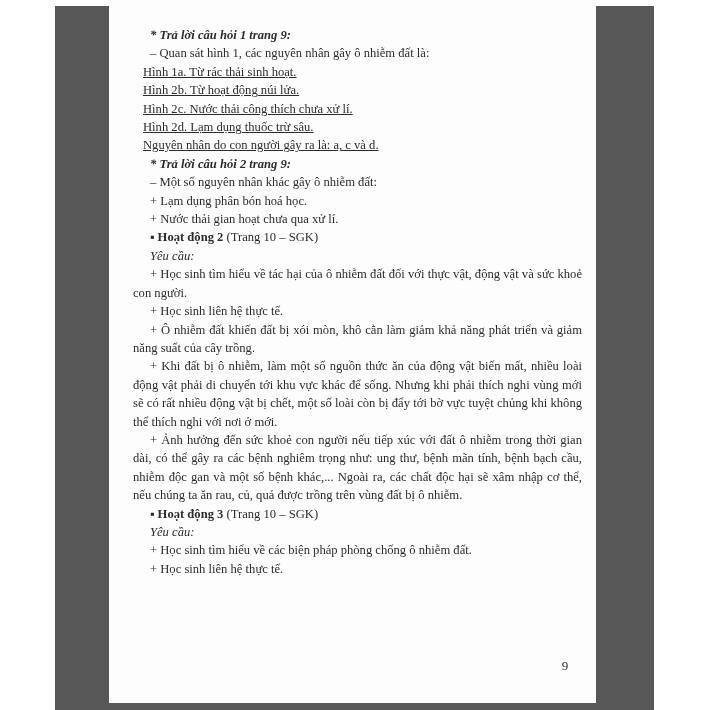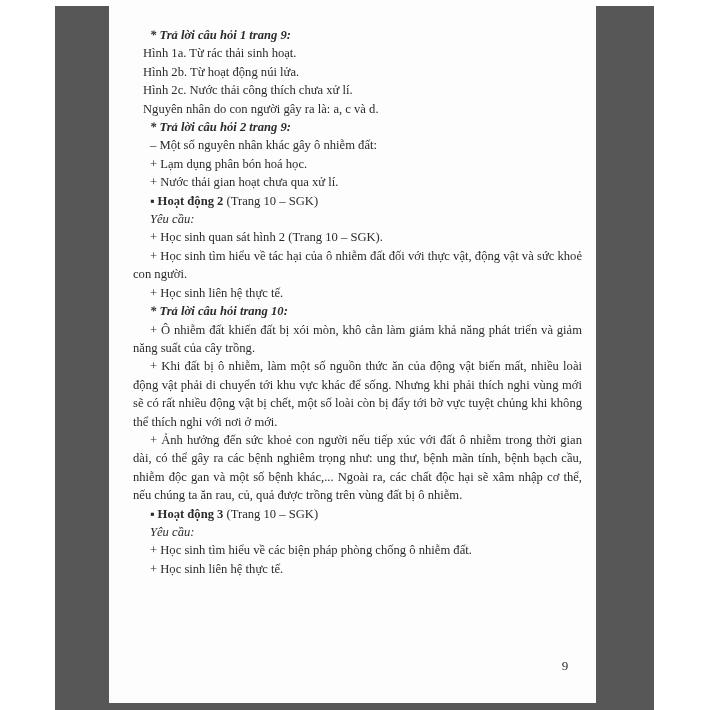--- a/index.html
+++ b/index.html
@@ -42,20 +42,21 @@
     line-height: 18.4px;
   }
   .text-block p.line {
     margin: 0;
     text-align: justify;
     text-indent: 17px;
   }
   .text-block p.hinh {
     text-indent: 10px;
     text-align: left;
+    text-decoration: underline;
   }
   .seg-bold-italic { font-weight: bold; font-style: italic; }
   .seg-bold { font-weight: bold; }
   .seg-italic { font-style: italic; }
   .seg-regular { font-weight: normal; font-style: normal; }
   .page-number {
     position: absolute;
     left: 446px;
     top: 658px;
     width: 20px;
@@ -66,34 +67,34 @@
   }
 </style>
 </head>
 <body>
 
 <div class="scan">
   <div class="binding-shadow"></div>
   <div class="page">
     <div class="text-block">
         <p class="line question-heading"><span class="seg-bold-italic">* Trả lời câu hỏi 1 trang 9:</span></p>
+        <p class="line body"><span class="seg-regular">– Quan sát hình 1, các nguyên nhân gây ô nhiễm đất là:</span></p>
         <p class="line hinh"><span class="seg-regular">Hình 1a. Từ rác thải sinh hoạt.</span></p>
         <p class="line hinh"><span class="seg-regular">Hình 2b. Từ hoạt động núi lửa.</span></p>
         <p class="line hinh"><span class="seg-regular">Hình 2c. Nước thải công thích chưa xử lí.</span></p>
+        <p class="line hinh"><span class="seg-regular">Hình 2d. Lạm dụng thuốc trừ sâu.</span></p>
         <p class="line hinh"><span class="seg-regular">Nguyên nhân do con người gây ra là: a, c và d.</span></p>
         <p class="line question-heading"><span class="seg-bold-italic">* Trả lời câu hỏi 2 trang 9:</span></p>
         <p class="line body"><span class="seg-regular">– Một số nguyên nhân khác gây ô nhiễm đất:</span></p>
         <p class="line body"><span class="seg-regular">+ Lạm dụng phân bón hoá học.</span></p>
         <p class="line body"><span class="seg-regular">+ Nước thải gian hoạt chưa qua xử lí.</span></p>
         <p class="line activity-heading"><span class="seg-bold">▪ Hoạt động 2</span><span class="seg-regular"> (Trang 10 – SGK)</span></p>
         <p class="line italic-label"><span class="seg-italic">Yêu cầu:</span></p>
-        <p class="line body"><span class="seg-regular">+ Học sinh quan sát hình 2 (Trang 10 – SGK).</span></p>
         <p class="line body"><span class="seg-regular">+ Học sinh tìm hiểu về tác hại của ô nhiễm đất đối với thực vật, động vật và sức khoẻ con người.</span></p>
         <p class="line body"><span class="seg-regular">+ Học sinh liên hệ thực tế.</span></p>
-        <p class="line question-heading"><span class="seg-bold-italic">* Trả lời câu hỏi trang 10:</span></p>
         <p class="line body"><span class="seg-regular">+ Ô nhiễm đất khiến đất bị xói mòn, khô cằn làm giảm khả năng phát triển và giảm năng suất của cây trồng.</span></p>
         <p class="line body"><span class="seg-regular">+ Khi đất bị ô nhiễm, làm một số nguồn thức ăn của động vật biến mất, nhiều loài động vật phải di chuyển tới khu vực khác để sống. Nhưng khi phải thích nghi vùng mới sẽ có rất nhiều động vật bị chết, một số loài còn bị đẩy tới bờ vực tuyệt chủng khi không thể thích nghi với nơi ở mới.</span></p>
         <p class="line body"><span class="seg-regular">+ Ảnh hưởng đến sức khoẻ con người nếu tiếp xúc với đất ô nhiễm trong thời gian dài, có thể gây ra các bệnh nghiêm trọng như: ung thư, bệnh mãn tính, bệnh bạch cầu, nhiễm độc gan và một số bệnh khác,... Ngoài ra, các chất độc hại sẽ xâm nhập cơ thể, nếu chúng ta ăn rau, củ, quả được trồng trên vùng đất bị ô nhiễm.</span></p>
         <p class="line activity-heading"><span class="seg-bold">▪ Hoạt động 3</span><span class="seg-regular"> (Trang 10 – SGK)</span></p>
         <p class="line italic-label"><span class="seg-italic">Yêu cầu:</span></p>
         <p class="line body"><span class="seg-regular">+ Học sinh tìm hiểu về các biện pháp phòng chống ô nhiễm đất.</span></p>
         <p class="line body"><span class="seg-regular">+ Học sinh liên hệ thực tế.</span></p>
       </div>
     <div class="page-number">9</div>
   </div>

